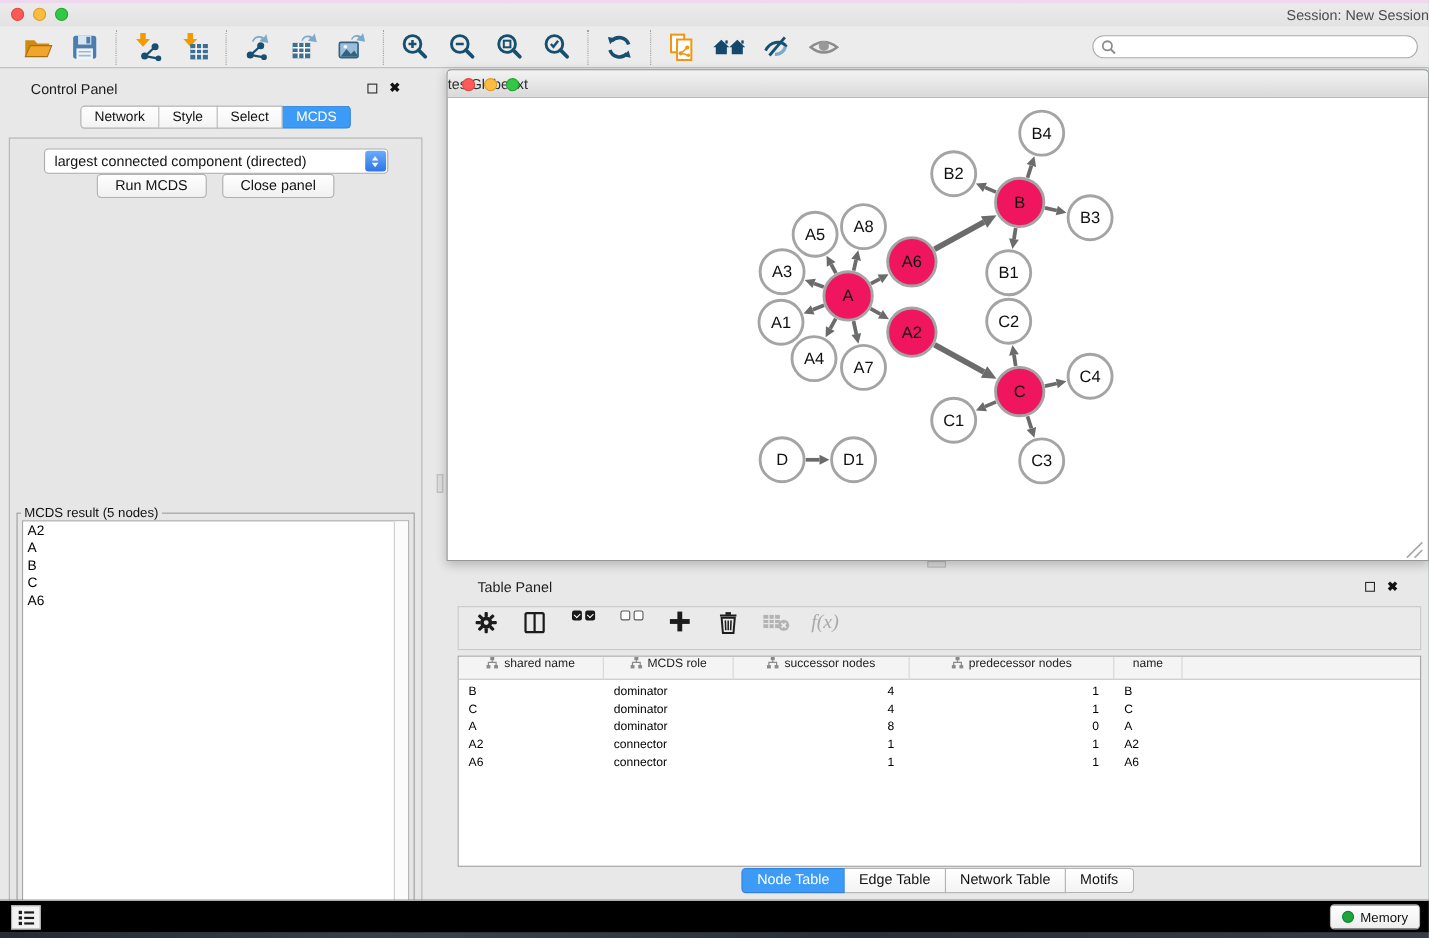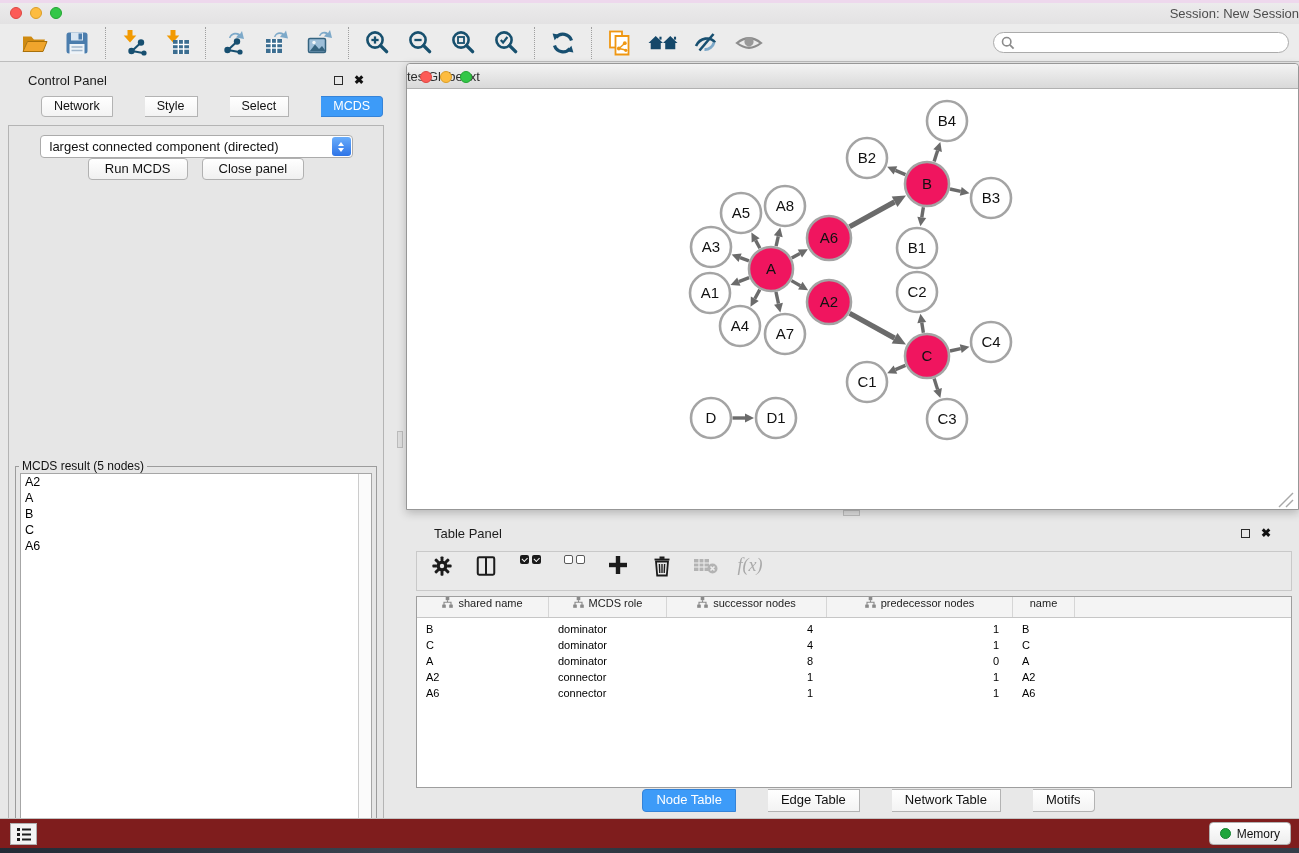--- a/index.html
+++ b/index.html
@@ -29,21 +29,21 @@
   
   .panel-head { position:absolute; left:0; right:0; height:26px; display:flex; align-items:center; padding:0 28px; font-size:13px; color:#1c1c1c; }
   .head-ctrls { margin-left:auto; display:flex; align-items:center; gap:11px; }
   .float-btn { width:9px; height:9px; border:1.6px solid #2a2a2a; background:transparent; }
   .close-btn { font-size:12px; color:#111; font-weight:bold; line-height:10px; background:none; border:none; }
 
   
   .cp { position:absolute; left:0; top:62px; width:392px; height:756px; }
   .cp .panel-head { top:5px; }
   .seg-row { position:absolute; left:0; top:34px; width:100%; display:flex; justify-content:center; z-index:2; }
-  .seg-btn { background:linear-gradient(#ffffff,#f3f3f3); border:1px solid #b3b3b3; border-left:none; padding:2px 12px 3px; font-size:12.5px; color:#111;margin-left:32px; }
+  .seg-btn { background:linear-gradient(#ffffff,#f3f3f3); border:1px solid #b3b3b3; border-left:none; padding:2px 12px 3px; font-size:12.5px; color:#111; }
   .seg-btn:first-child { border-left:1px solid #b3b3b3; border-radius:4px 0 0 4px; }
   .seg-btn:last-child { border-radius:0 4px 4px 0; }
   .seg-btn.active { background:#3d9bf8; border-color:#3583d8; color:#fff; }
   .cp-body { position:absolute; left:8px; top:63px; width:376px; height:743px; border:1px solid #b4b4b4; background:#e6e6e6; }
   .opt-label { margin-top:14px; text-align:center; font-size:13px; color:#111; }
   .dropdown { margin:9px auto 0; width:313px; height:23px; background:#fff; border:1px solid #ababab; border-radius:4px; position:relative; display:flex; align-items:center; font-size:13px; color:#111; padding-left:9px; }
   .stepper { position:absolute; right:1px; top:1px; width:19px; height:19px; border-radius:3px; background:linear-gradient(#69adfb,#2e74e7); display:flex; flex-direction:column; align-items:center; justify-content:center; gap:2px; }
   .tri-up { width:0; height:0; border-left:3.5px solid transparent; border-right:3.5px solid transparent; border-bottom:4px solid #fff; }
   .tri-dn { width:0; height:0; border-left:3.5px solid transparent; border-right:3.5px solid transparent; border-top:4px solid #fff; }
   .btn-row { display:flex; justify-content:center; gap:14px; }
@@ -76,21 +76,21 @@
   .t-col.filler { flex:1; border-right:none; }
   .t-body { padding-top:3px; }
   .t-row { display:flex; height:16px; align-items:center; }
   .t-cell { font-size:11px; color:#000; height:16px; line-height:16px; }
   .t-cell.left { padding-left:9px; text-align:left; }
   .t-cell.right { padding-right:14px; text-align:right; }
   .tp-tabs { position:absolute; left:0; right:0; top:271px; display:flex; justify-content:center; }
   .tp-tabs .seg-btn { font-size:13px; padding:2px 13px 4px; }
 
   
-  .statusbar { position:absolute; left:0; top:818px; width:100%; height:30px; background:#7f1d1d; border-top:1px solid #c2c2c2; }
+  .statusbar { position:absolute; left:0; top:818px; width:100%; height:30px; background:#000000; border-top:1px solid #c2c2c2; }
   .list-btn { position:absolute; left:10px; top:4px; width:27px; height:22px; border:1px solid #b0b0b0; background:#f3f3f3; display:flex; align-items:center; justify-content:center; }
   .memory-btn { position:absolute; right:8px; top:3px; height:23px; border:1px solid #b1b1b1; border-radius:4px; background:linear-gradient(#ffffff,#ededed); display:flex; align-items:center; gap:6px; padding:0 10px; font-size:12px; color:#111; }
   .mem-dot { width:11px; height:11px; border-radius:50%; background:#1ea53b; border:1px solid #148230; }
   .desktop { position:absolute; left:0; top:848px; width:100%; height:5px; background:linear-gradient(90deg,#222b36,#39434f 30%,#273039 60%,#343d49); }
 
   .cb { width:9px; height:9px; }
   .cb.on { background:#1a1a1a; border-radius:2px; position:relative; }
   .cb.on::after { content:""; position:absolute; left:2px; top:1.5px; width:4px; height:2.5px; border-left:1.5px solid #fff; border-bottom:1.5px solid #fff; transform:rotate(-45deg); }
   .cb.off { border:1.5px solid #5a5a5a; border-radius:2px; background:#fff; }
   .cb-pair { display:flex; gap:3px; }

